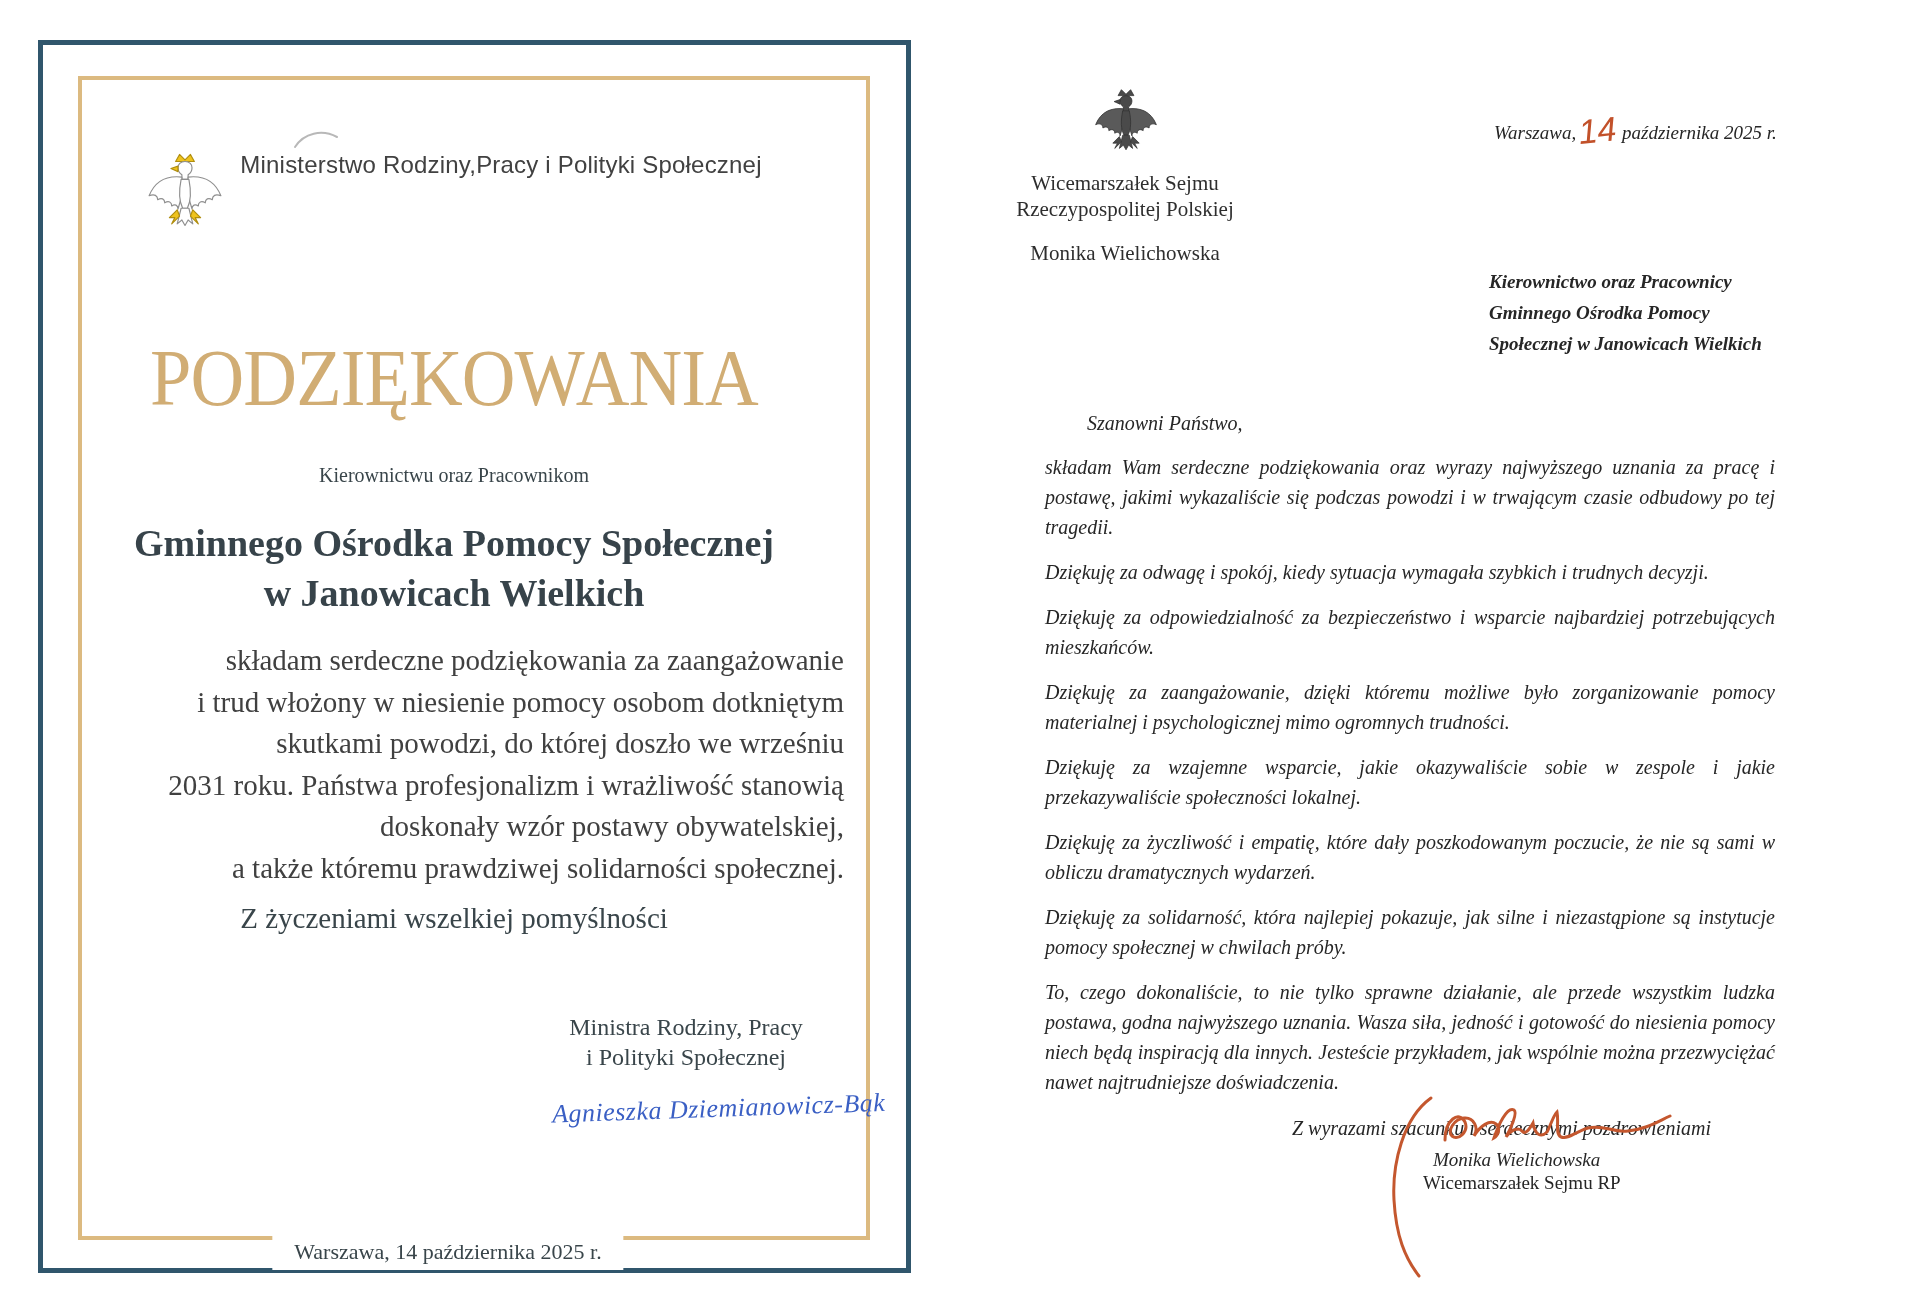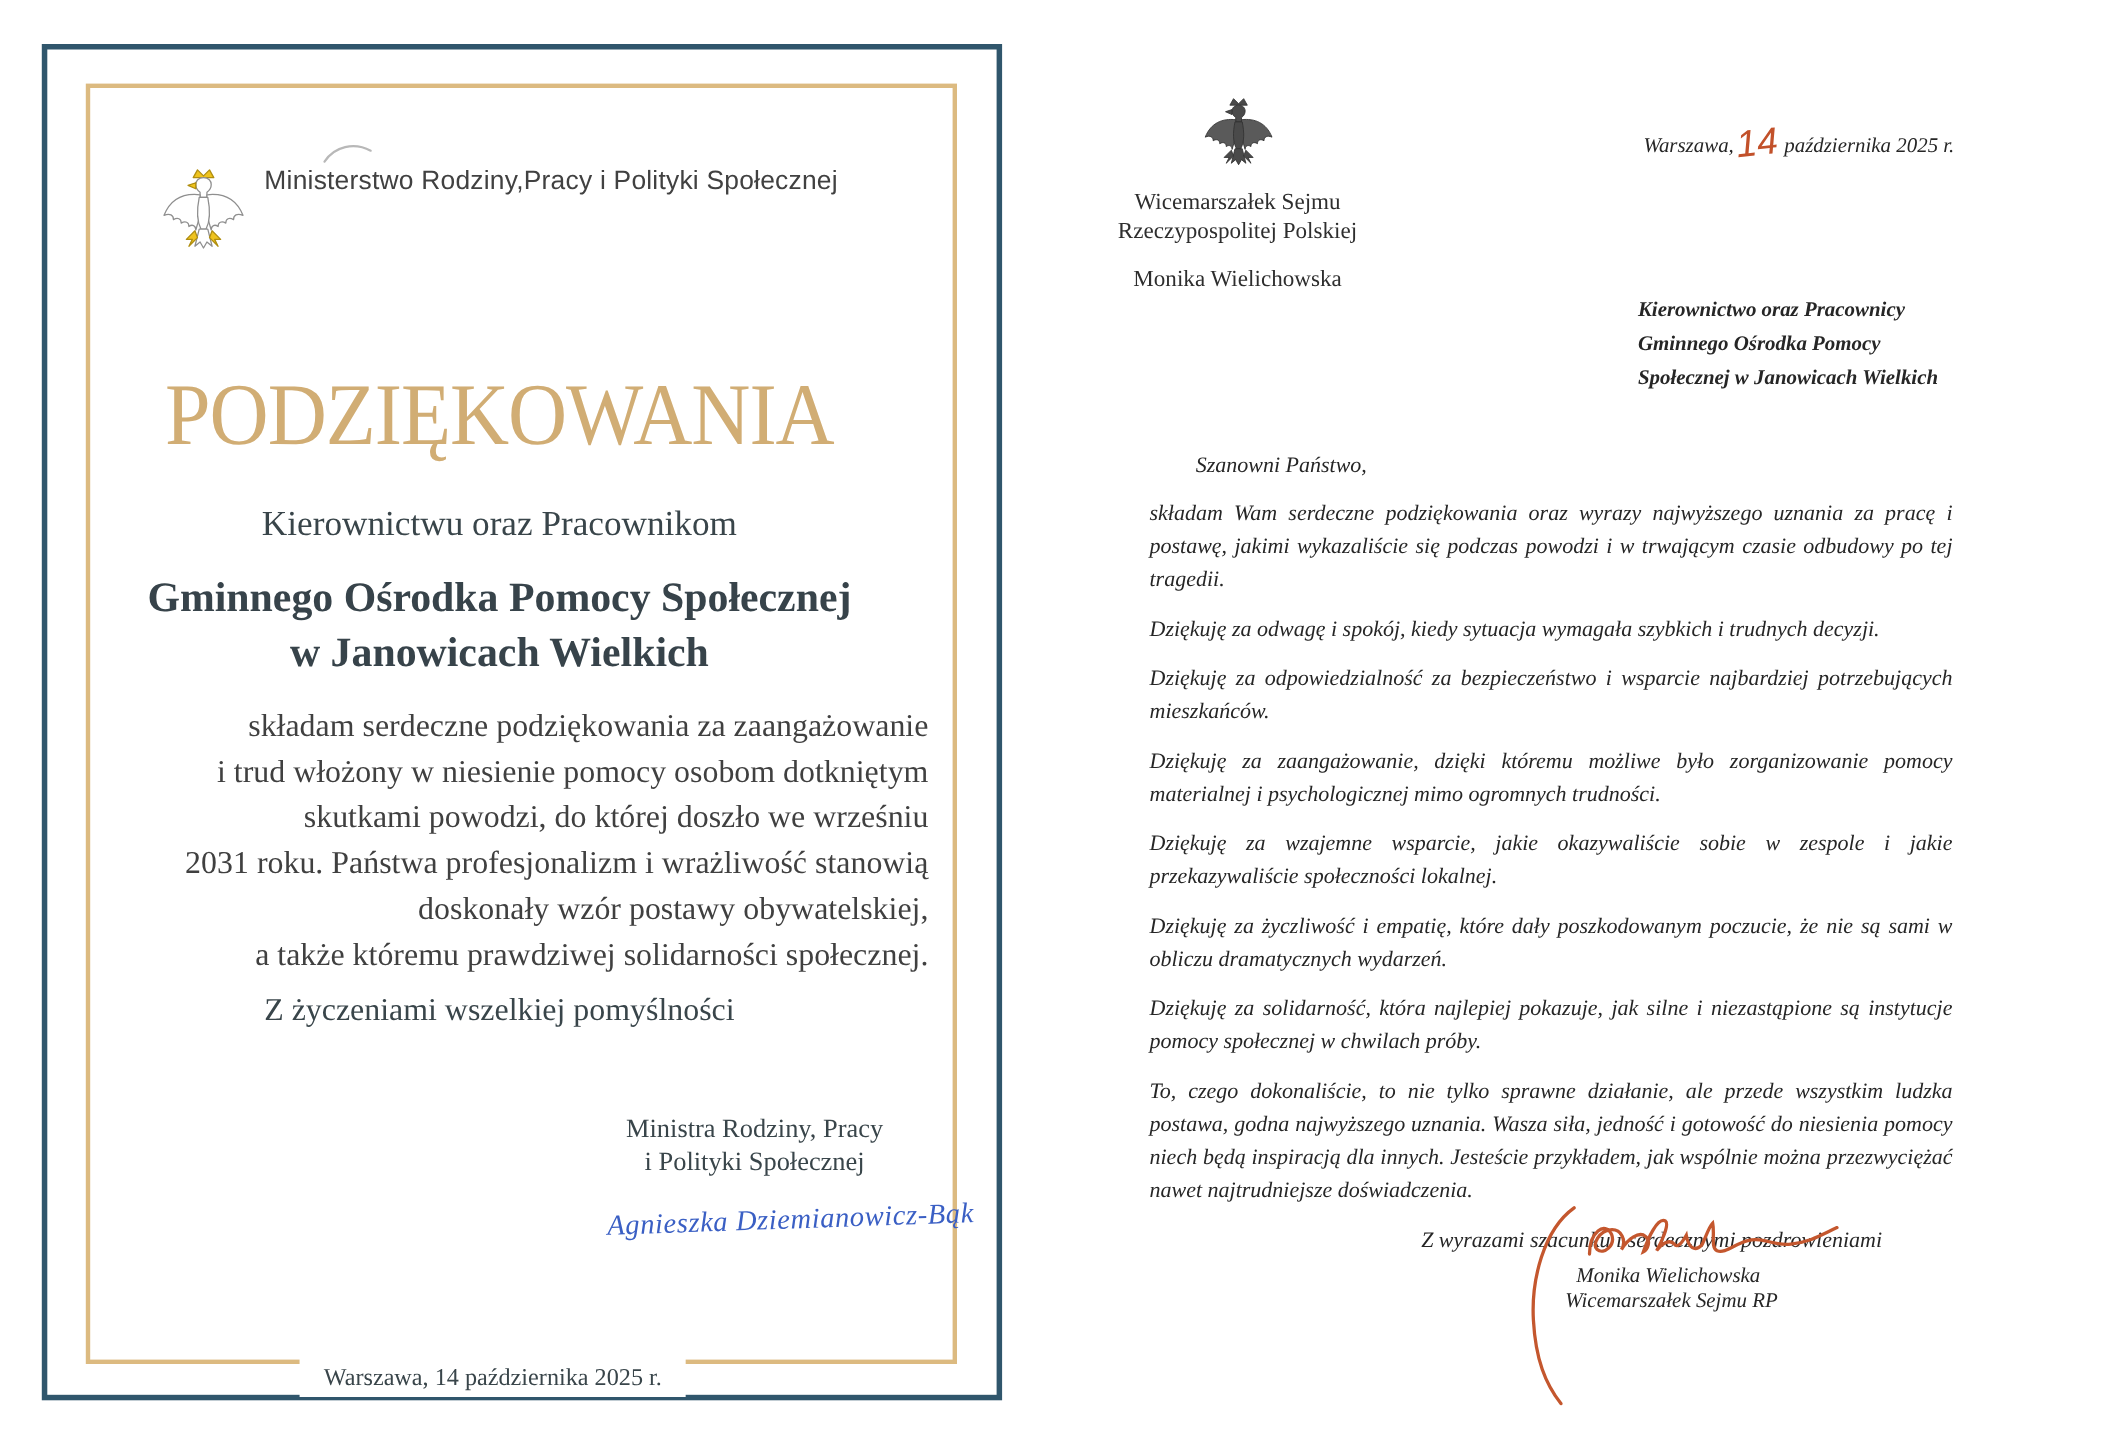--- a/index.html
+++ b/index.html
@@ -18,21 +18,21 @@
     justify-content:center;align-items:flex-start;gap:16px;}
   .mlogo-text{display:flex;}
   .mlogo-name{font-family:"Liberation Sans",sans-serif;font-size:24px;line-height:29px;
     color:#414141;letter-spacing:0.2px;}
   .rule-gray{height:3px;background:#8f8f8f;margin-top:12px;}
   .rule-red{height:7px;background:#e03a38;margin-top:4px;}
   .cert-title{position:absolute;left:64px;top:336px;width:780px;text-align:center;
     font-size:80px;line-height:84px;color:#d1ad74;letter-spacing:-1px;
     transform:scaleX(0.93);}
   .cert-intro{position:absolute;left:64px;top:455px;width:780px;text-align:center;
-    font-size:32px;line-height:40px;color:#39454a;}
+    font-size:20px;line-height:40px;color:#39454a;}
   .cert-name{position:absolute;left:64px;width:780px;text-align:center;
     font-size:38px;line-height:50px;font-weight:bold;color:#37434a;}
   .cert-name.l1{top:518px;}
   .cert-name.l2{top:568px;}
   .cert-body{position:absolute;left:64px;top:640px;width:780px;text-align:right;
     font-size:29px;line-height:41.5px;color:#404040;}
   .cert-wishes{position:absolute;left:64px;top:898px;width:780px;text-align:center;
     font-size:29px;line-height:41px;color:#39454a;}
   .cert-signer{position:absolute;left:476px;top:1012px;width:420px;text-align:center;
     font-size:24px;line-height:30px;color:#39454a;}
@@ -58,21 +58,21 @@
     font-weight:bold;line-height:31px;}
   .l-body{position:absolute;left:97px;top:388px;width:730px;font-size:20px;
     font-style:italic;line-height:30px;margin-top:20px;}
   .l-body .salut{text-indent:42px;margin:0 0 14px 0;}
   .l-body p{margin:0 0 15px 0;text-align:justify;}
   .l-closing{text-align:right;padding-right:64px;margin-top:16px;}
   .l-sig{position:absolute;left:437px;top:1086px;width:330px;height:200px;}
   .l-sig-scrawl{position:absolute;left:0;top:0;}
   .l-sig-name{position:absolute;left:48px;top:62px;font-size:19px;font-style:italic;
     line-height:23px;color:#262626;}
-  .l-sig-title{position:absolute;left:38px;top:85px;font-size:19px;font-style:italic;
+  .l-sig-title{position:absolute;left:38px;top:85px;font-size:19px;
     line-height:23px;color:#262626;}
 </style>
 </head>
 <body>
 
 <div class="canvas">
 
   <section class="cert">
     <div class="border-navy"></div>
     <div class="border-gold"></div>

